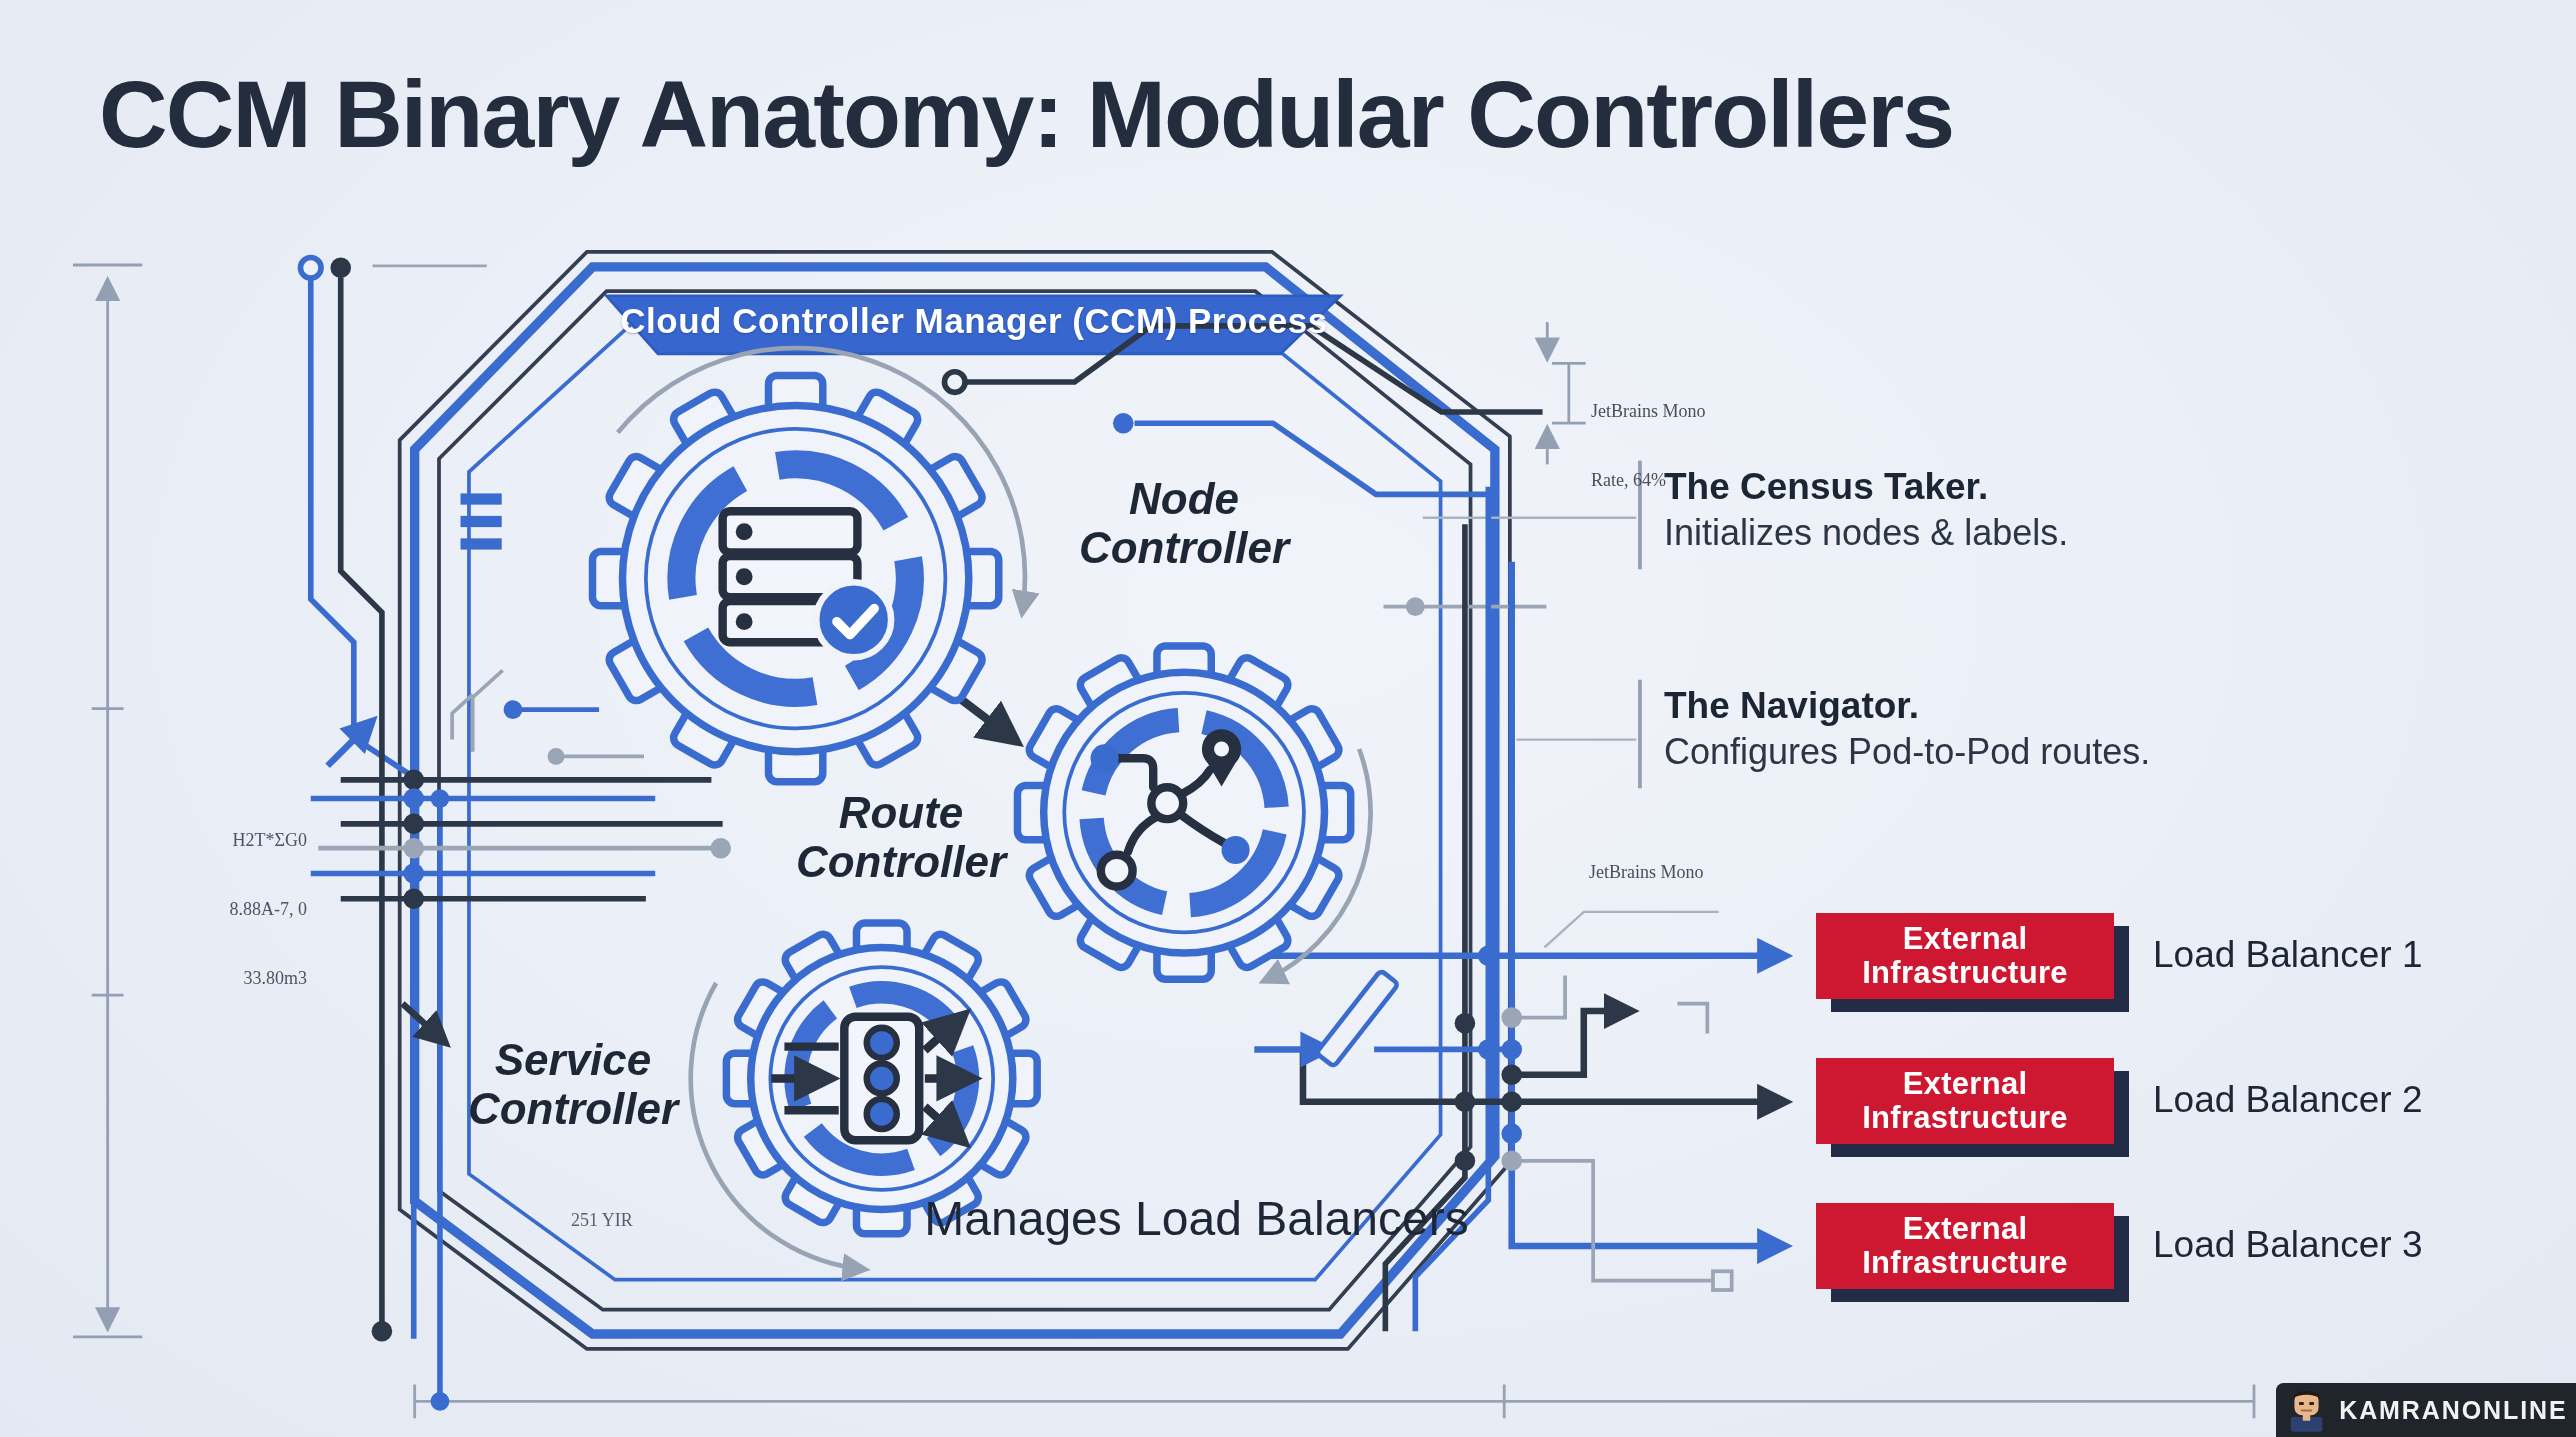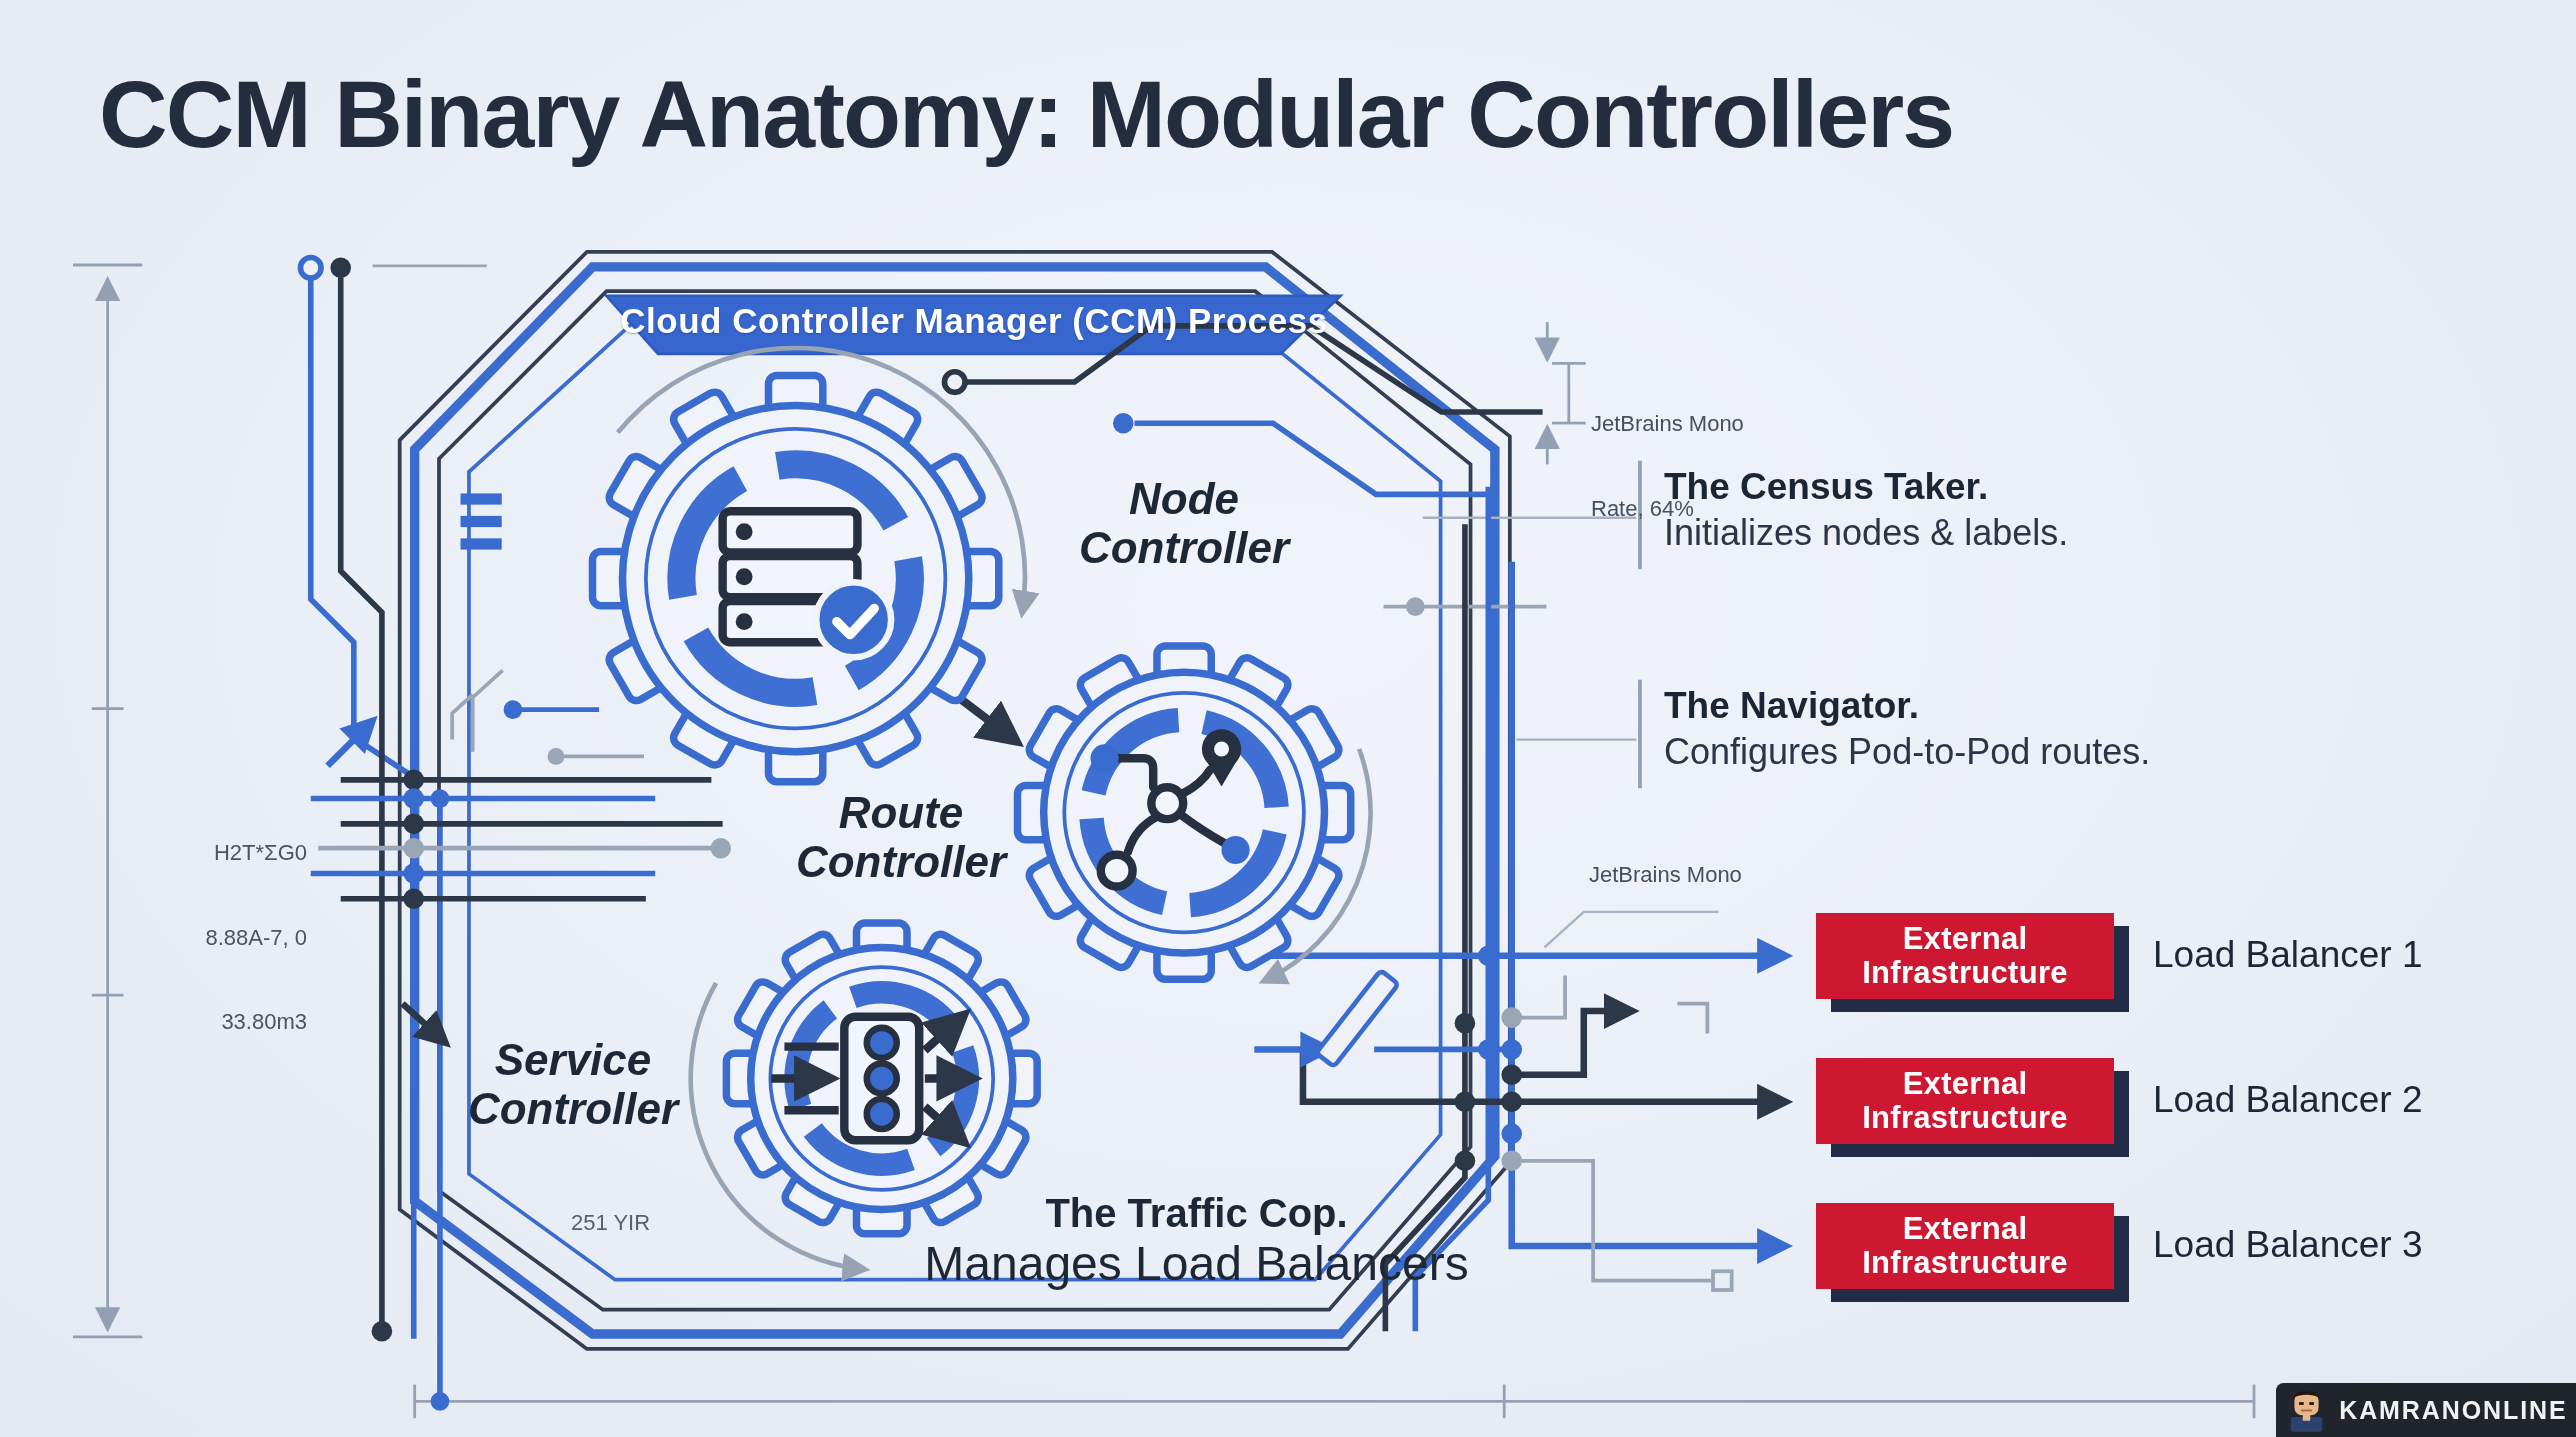--- a/index.html
+++ b/index.html
@@ -15,21 +15,21 @@
     color:#232d3e;white-space:nowrap;
   }
   .banner-text{
     left:607px;top:301px;width:734px;text-align:center;
     font-size:35px;font-weight:700;color:#ffffff;letter-spacing:0.5px;white-space:nowrap;
     text-shadow:0 0.9px 1.9px rgba(20,40,90,.35);
   }
   .gear-label{width:300px;text-align:center;font-weight:700;font-size:44px;line-height:1.12;color:#1e2735;font-style:italic;}
   .callout-title{font-size:37px;font-weight:700;color:#1c2534;white-space:nowrap;}
   .callout-desc{font-size:36px;font-weight:400;color:#2b3545;white-space:nowrap;margin-top:3.7px;}
-  .mono{font-family:Liberation Sans, sans-serif;color:#454f5e;font-size:22px;line-height:1.28;white-space:pre;}
+  .mono{font-family:Liberation Serif, serif;color:#454f5e;font-size:18px;line-height:1.28;white-space:pre;}
   .spec-block{width:168px;text-align:right;color:#4a5462;}
   .traffic{width:599px;text-align:center;color:#1e2735;}
   .traffic .t1{font-size:40px;font-weight:700;}
   .traffic .t2{font-size:48px;font-weight:400;margin-top:0;}
   .ext-box{
     left:1816px;width:298px;height:86px;background:#ce1832;
     box-shadow:15px 13px 0 0 #222c46;
     display:flex;flex-direction:column;align-items:center;justify-content:center;
     color:#fff;font-weight:700;font-size:31px;line-height:1.1;letter-spacing:0.3px;
   }
@@ -323,21 +323,20 @@
 
   <div class="abs mono spec-block" style="left:139px;top:783px;">
     <div>H2T*ΣG0</div>
     <div>8.88A-7, 0</div>
     <div>33.80m3</div>
   </div>
 
   <div class="abs mono" style="left:571px;top:1209px;color:#555f6e;">251 YIR</div>
 
   <div class="abs traffic" style="left:897px;top:1191px;">
-    <div class="t1">The Traffic Cop.</div>
     <div class="t2">Manages Load Balancers</div>
   </div>
 
   <div class="abs ext-box" style="top:913px;">
     <div>External</div>
     <div>Infrastructure</div>
   </div>
   <div class="abs ext-box" style="top:1058px;">
     <div>External</div>
     <div>Infrastructure</div>

